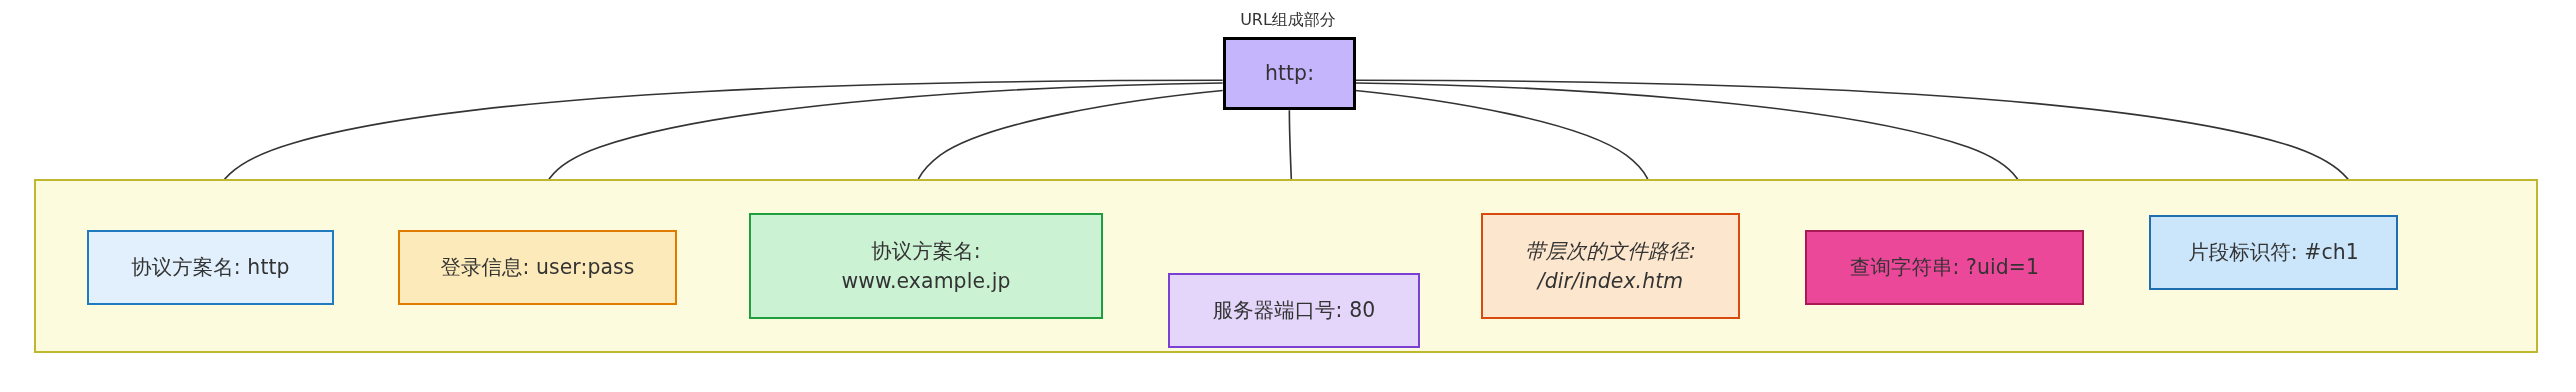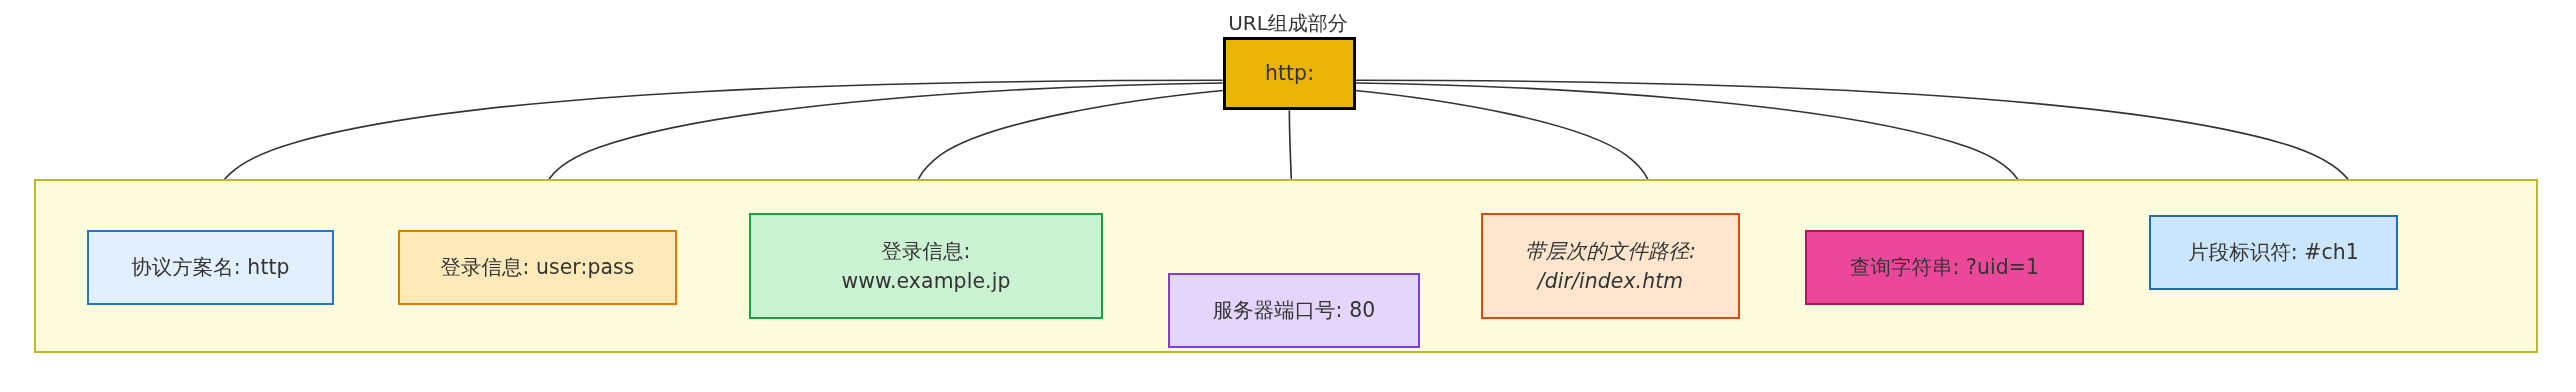--- a/index.html
+++ b/index.html
@@ -42,21 +42,21 @@
     display: block;
     white-space: pre-line;
     padding: 0 6.8px;
   }
   
   #root-node {
     left: 1223px;
     top: 37px;
     width: 133px;
     height: 73px;
-    background: #eab308;
+    background: #c4b5fd;
     border: 3.4px solid #000000;
     text-align: right;
   }
   
   #url-cluster {
     position: absolute;
     left: 34px;
     top: 179px;
     width: 2504px;
     height: 174px;
@@ -64,21 +64,21 @@
     background: #fdfbdd;
     border: 2.7px solid #bfb72e;
     z-index: 1;
   }
   #url-cluster-title {
     position: absolute;
     left: 0;
     top: 9.5px;
     width: 100%;
     text-align: center;
-    font-size: 20px;
+    font-size: 16px;
     color: #333333;
     z-index: 6;
   }
   .child-node {
     border-width: 2.7px;
     border-style: solid;
   }
 </style>
 </head>
 <body>
@@ -112,21 +112,21 @@
 
   <div class="node child-node" style="left:87px; top:230px; width:247px; height:75px; background:#e1f0fc; border-color:#1f7ac0;">
     <span class="node-label">协议方案名: http</span>
   </div>
 
   <div class="node child-node" style="left:398px; top:230px; width:279px; height:75px; background:#fdeaba; border-color:#e07b00;">
     <span class="node-label">登录信息: user:pass</span>
   </div>
 
   <div class="node child-node" style="left:749px; top:213px; width:354px; height:106px; background:#ccf2d4; border-color:#1f9d3f;">
-    <span class="node-label">登录信息:
+    <span class="node-label">协议方案名:
 www.example.jp</span>
   </div>
 
   <div class="node child-node" style="left:1168px; top:230px; width:252px; height:75px; background:#e4d6fb; border-color:#7b3fd4;margin-top:43px;">
     <span class="node-label">服务器端口号: 80</span>
   </div>
 
   <div class="node child-node" style="left:1481px; top:213px; width:259px; height:106px; background:#fce6cd; border-color:#d94a0e;font-style:italic;">
     <span class="node-label">带层次的文件路径:
 /dir/index.htm</span>

